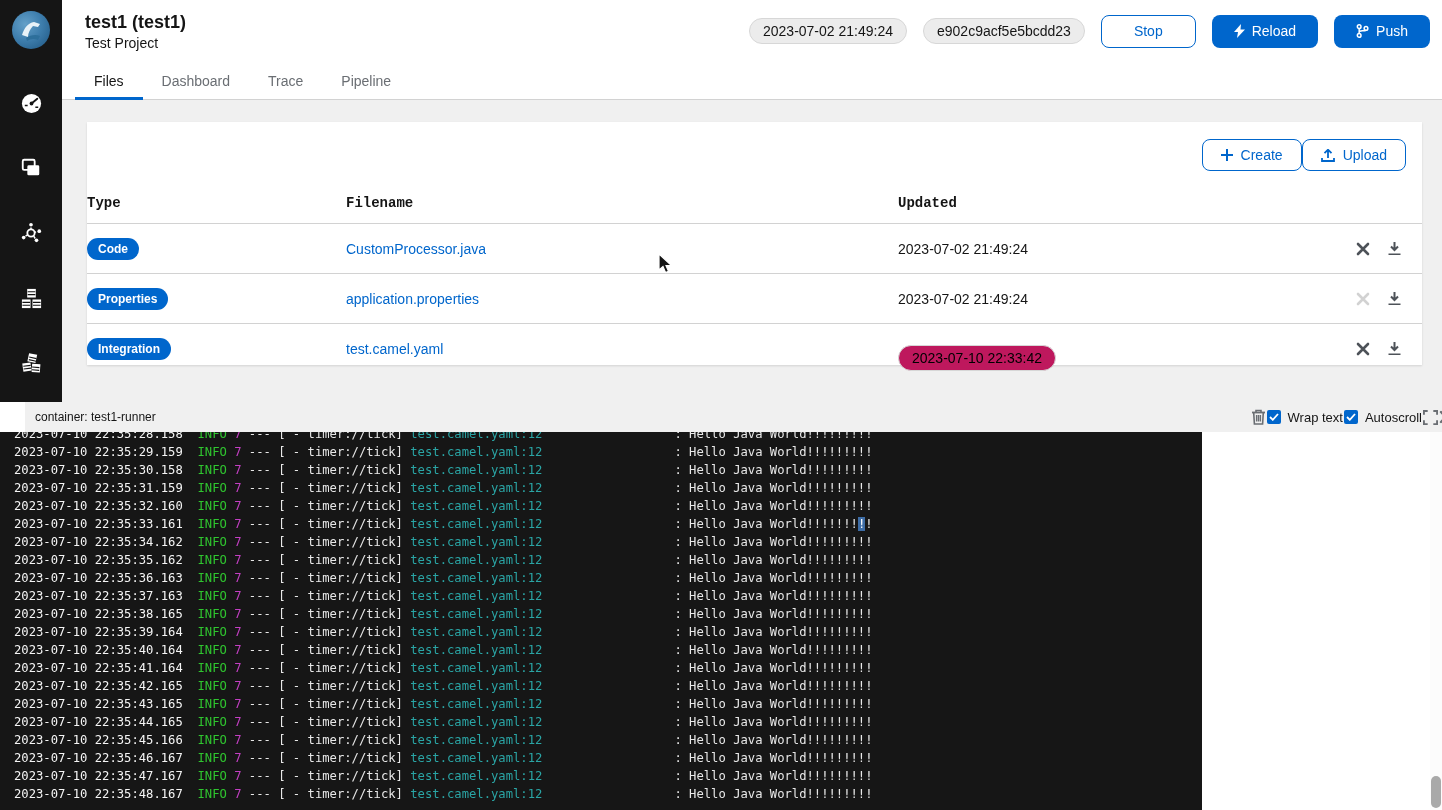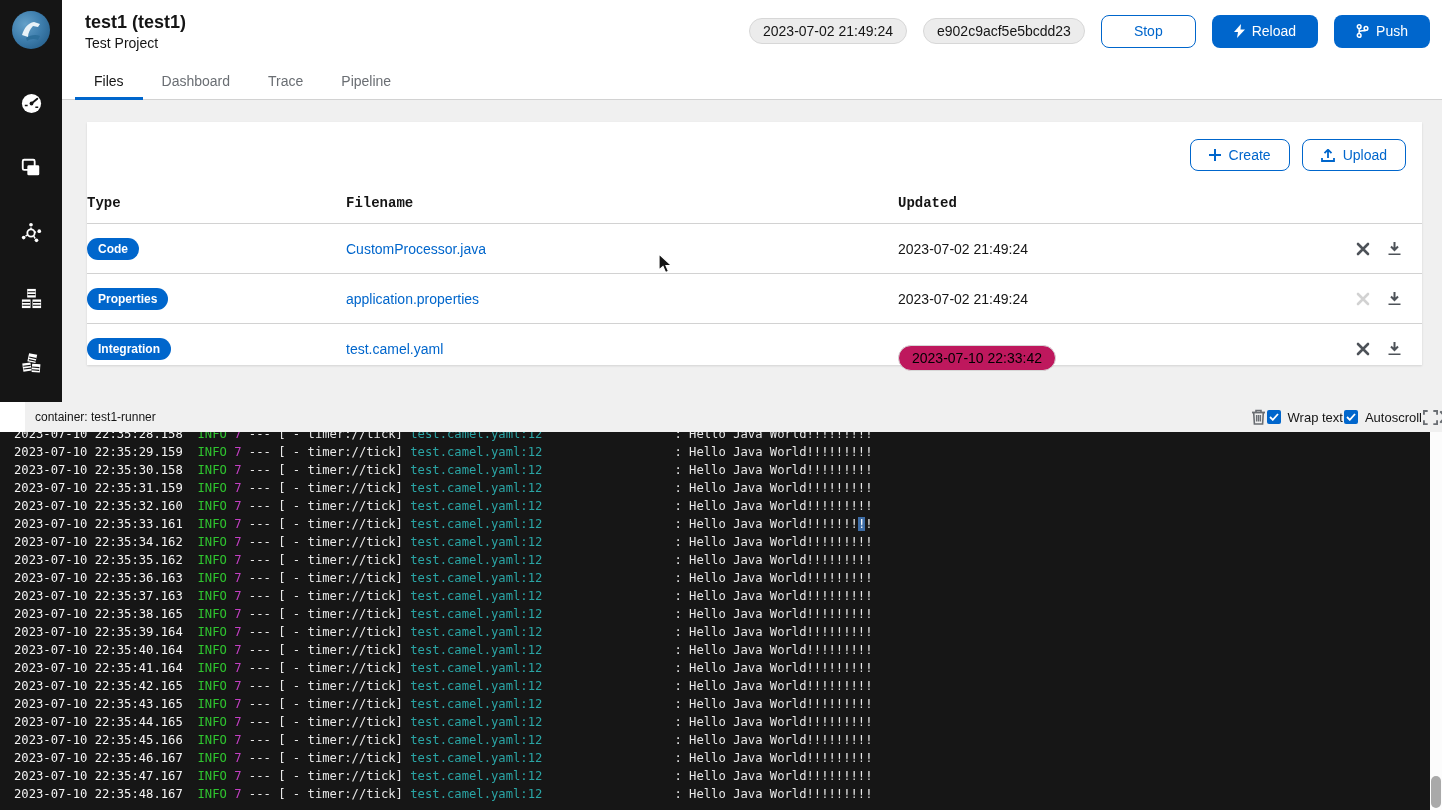--- a/index.html
+++ b/index.html
@@ -26,21 +26,21 @@
 
   
   .tabs-row { height:38px; display:flex; align-items:stretch; border-bottom:1px solid #d2d2d2; background:#fff; padding-left:13px; }
   .tab { padding:0 19px; display:flex; align-items:center; font-size:14px; color:#6a6e73; cursor:pointer; position:relative; }
   .tab.active { color:#151515; }
   .tab.active::after { content:""; position:absolute; left:0; right:0; bottom:-1px; height:3px; background:#0066cc; }
 
   
   .content { position:absolute; left:0; top:100px; width:1442px; height:302px; background:#f0f0f0; }
   .card { position:absolute; left:87px; top:22px; width:1335px; height:243px; background:#fff; box-shadow:0 1px 2px rgba(0,0,0,.12); }
-  .card-toolbar { display:flex; justify-content:flex-end; gap:12px; padding:17px 16px 0 0; }
+  .card-toolbar { display:flex; justify-content:flex-end; gap:0; padding:17px 16px 0 0; }
   .btn-sec { background:#fff; color:#0066cc; border:1.5px solid #0066cc; border-radius:8px; height:32px; font-size:14px; display:inline-flex; align-items:center; gap:8px; padding:0 18px; cursor:pointer; font-family:inherit; }
 
   .ftable { width:100%; margin-top:14px; border-collapse:collapse; font-size:14px; }
   .ftable .hrow { font-weight:bold; color:#151515; }
   .ftable .hrow div { padding:10px 0 12px 0;font-family:Liberation Mono, monospace; }
   .frow { display:flex; align-items:center; height:50px; border-top:1px solid #d2d2d2; }
   .hrow { display:flex; align-items:center; }
   .col-type { width:259px; }
   .col-file { width:552px; }
   .col-upd { flex:1; }
@@ -52,21 +52,21 @@
   .icon-btn { background:none; border:none; cursor:pointer; display:flex; align-items:center; padding:0; }
   .icon-btn.disabled { cursor:default; }
 
   
   .log-header { position:absolute; left:0; top:402px; width:1442px; height:30px; background:#f0f0f0; display:flex; align-items:center; font-size:12px; color:#151515; padding:0 14px 0 10px; z-index:6;margin-left:25px; }
   .log-header .spacer { flex:1; }
   .log-controls { display:flex; align-items:center; gap:1px; }
   .chk-wrap { display:flex; align-items:center; gap:7px; font-size:13px; color:#151515; cursor:pointer; }
   .chk { width:14px; height:14px; background:#0066cc; border-radius:2px; display:flex; align-items:center; justify-content:center; }
 
-  .console { position:absolute; left:0; top:432px; width:1430px; height:378px; background:#161616; overflow:hidden; }
+  .console { position:absolute; left:0; top:432px; width:1202px; height:378px; background:#161616; overflow:hidden; }
   .log-lines { margin-top:-7px; padding-left:14px; font-family:"DejaVu Sans Mono", monospace; font-size:12.2px; line-height:18px; white-space:pre; }
   .log-line { color:#e8e8e8; }
   .lg-ts { color:#f5f5f5; }
   .lg-lvl { color:#2fc52f; }
   .lg-pid { color:#c33fc3; }
   .lg-sep { color:#e8e8e8; }
   .lg-src { color:#2aa5a5; }
   .lg-msg { color:#e8e8e8; }
   .lg-sel { background:#3d6ca5; color:#fff; }
 

